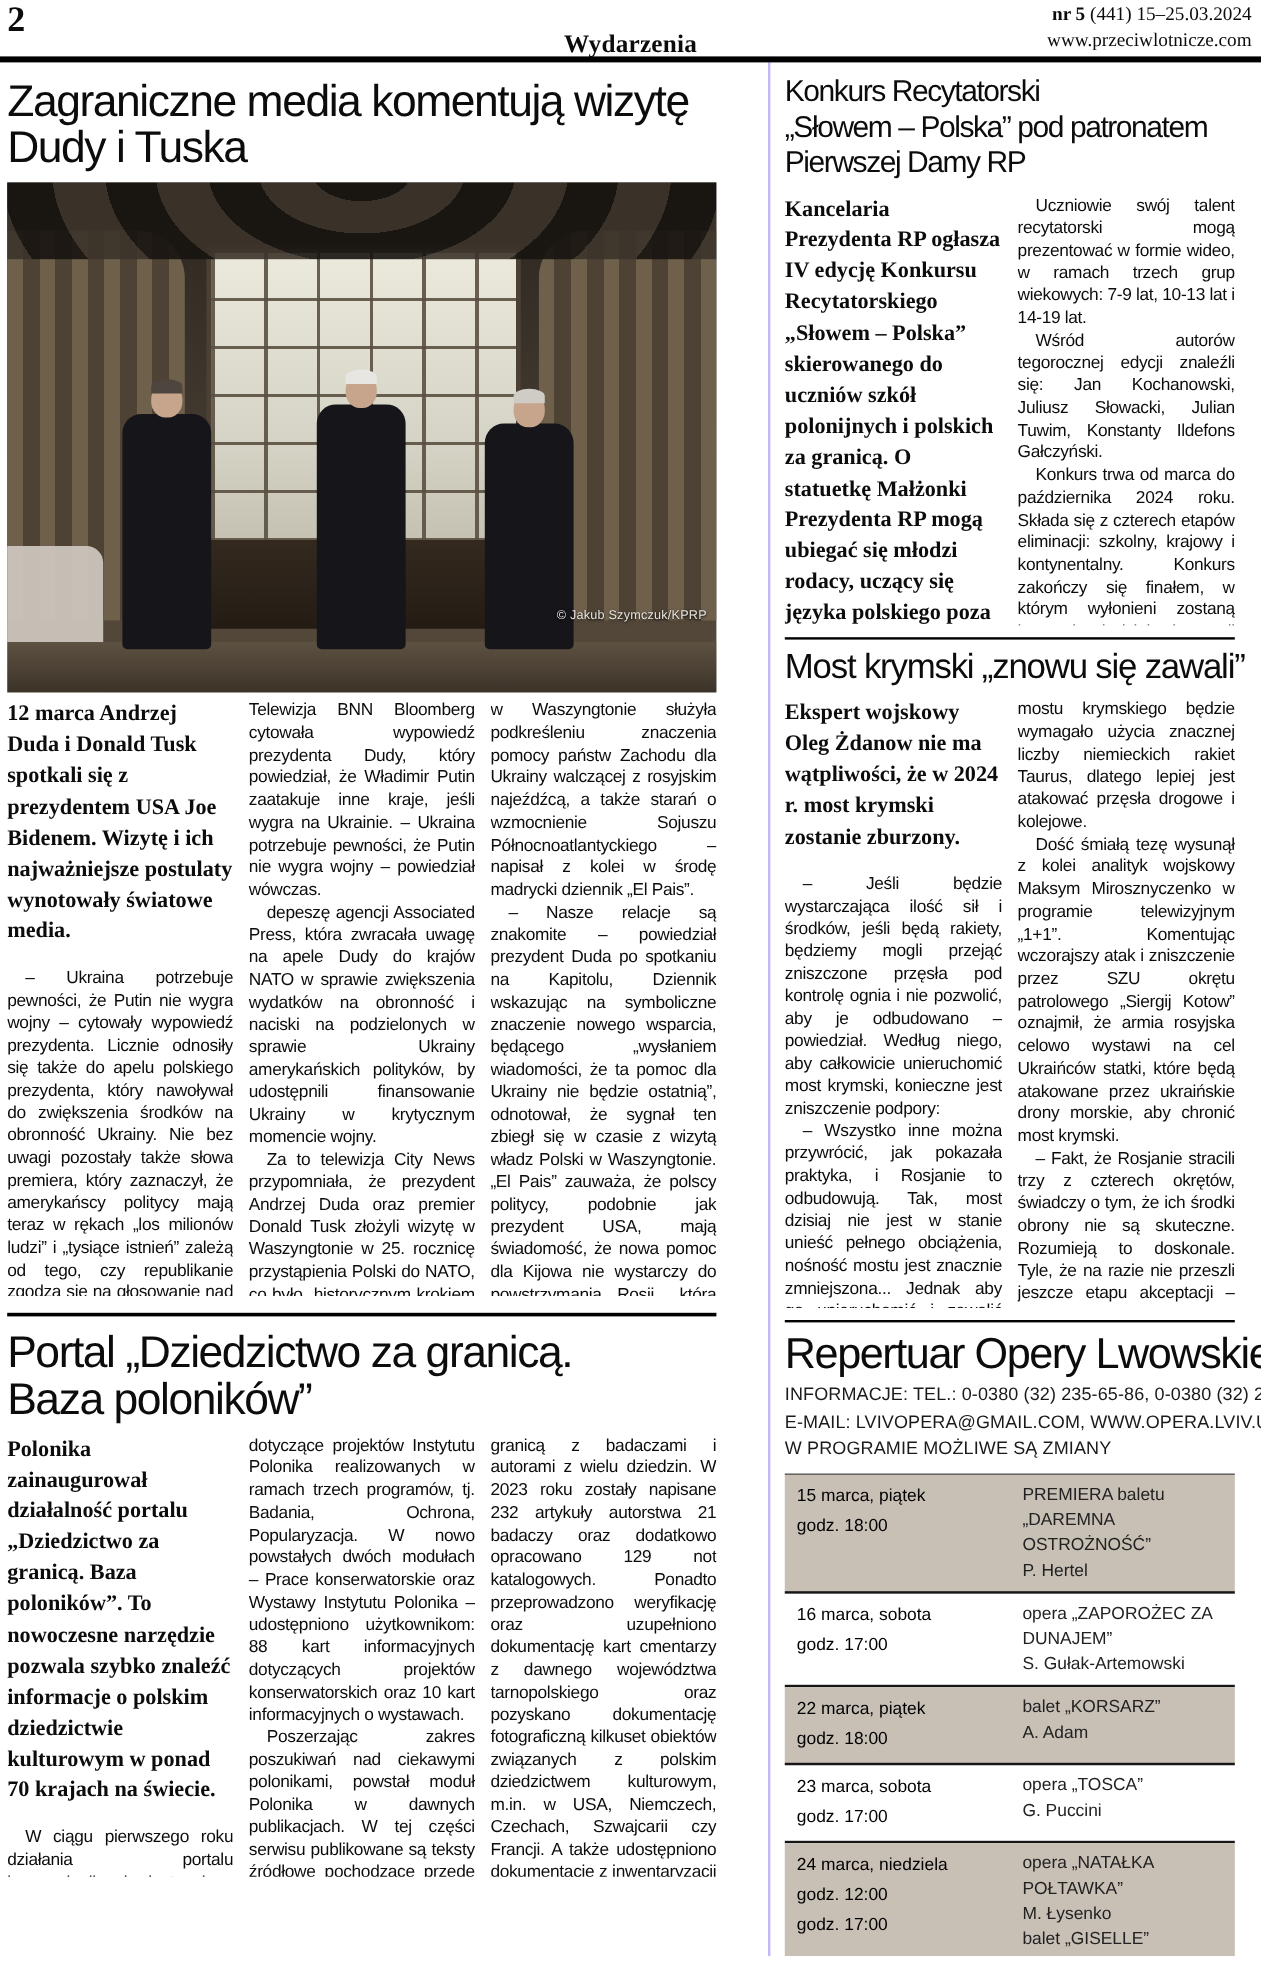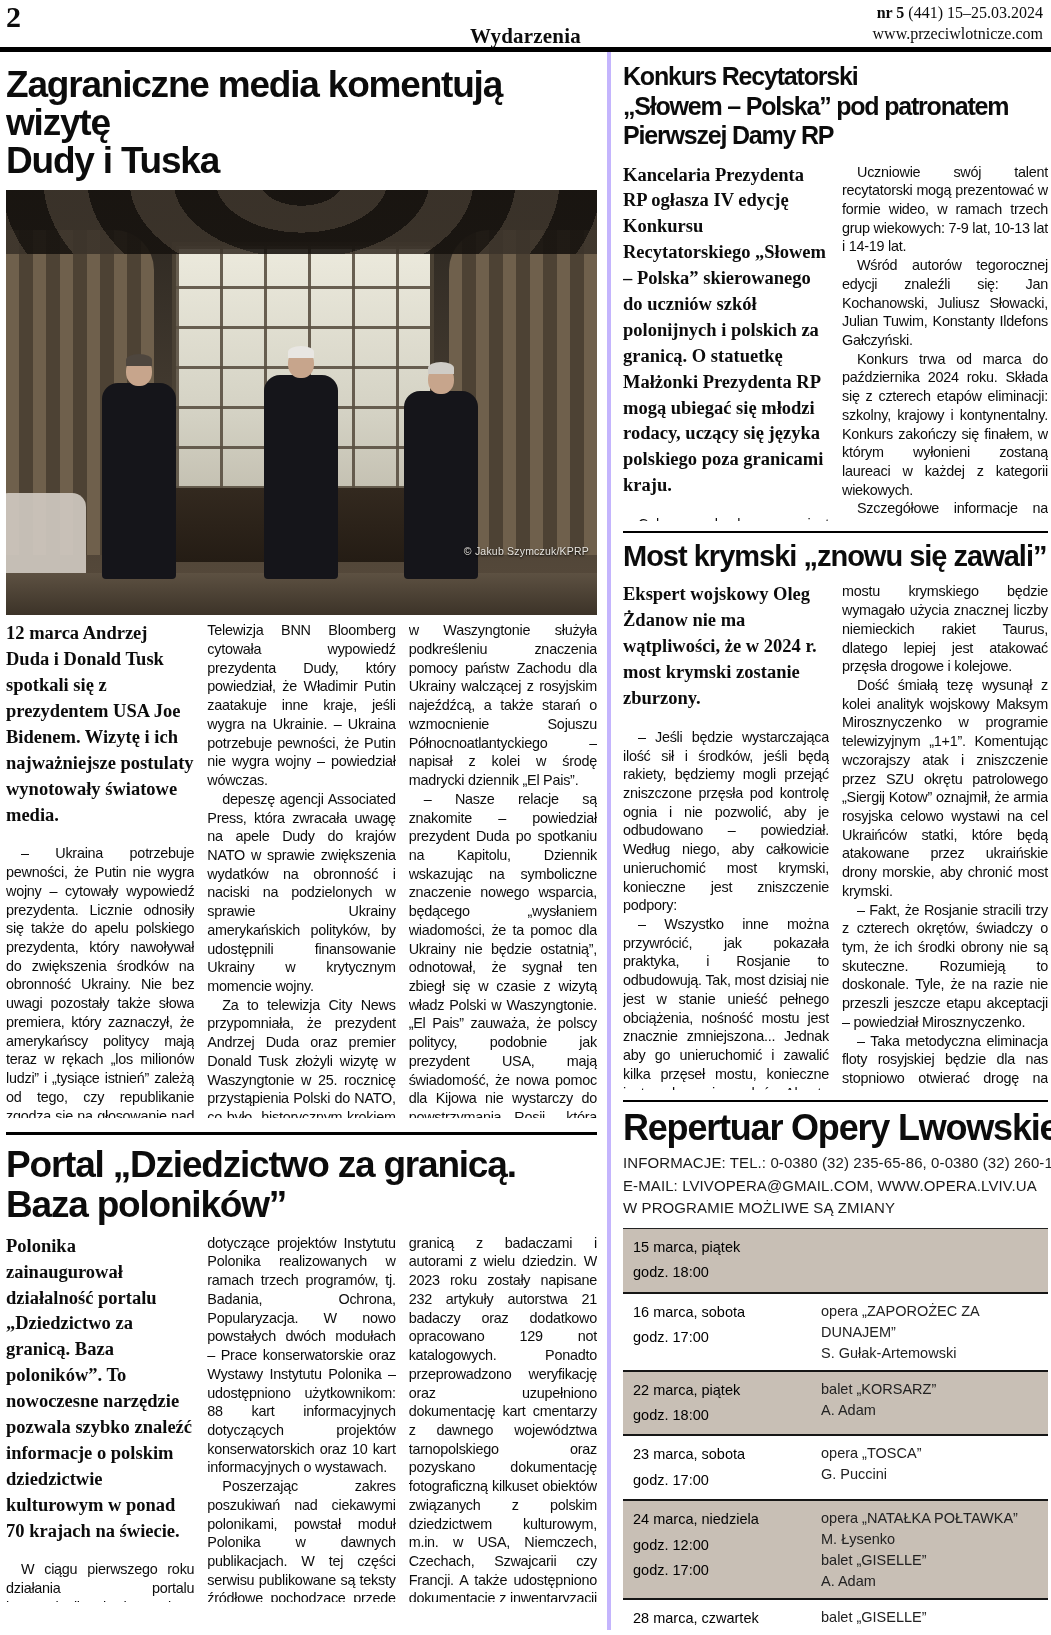--- a/index.html
+++ b/index.html
@@ -24,23 +24,23 @@
   .page-num { position:absolute; left:6px; top:0px; font-size:30px; font-weight:700; }
   .section-name {
     position:absolute; left:50%; top:24px; transform:translateX(-50%);
     font-size:21px; font-weight:700; letter-spacing:.2px;
   }
   .issue-block { position:absolute; right:8px; top:2px; text-align:right; font-size:16px; line-height:1.32; }
   .issue-no b { font-weight:700; }
   
   .content { display:flex; height: 1578px; }
   .left-col { width: 607px; padding: 6px 10px 0 6px; }
-  .right-col { flex:1; border-left: 4px solid #c4b5fd; padding: 8px 3px 0 12px; overflow:hidden; }
-  
-  .headline { font-weight:700; letter-spacing:-1.2px; white-space:pre-line; }
+  .right-col { flex:1; border-left: 2px solid #c4b5fd; padding: 8px 22px 0 12px; overflow:hidden;margin-left:33px; }
+  
+  .headline { font-weight:400; letter-spacing:-1.2px; white-space:pre-line; }
   .h-visit   { font-size:37px; line-height:1.03; margin:8px 0 10px 0; }
   .h-portal  { font-size:37px; line-height:1.06; margin:10px 0 10px 0; }
   .h-konkurs { font-size:25px; line-height:1.18; margin:2px 0 12px 0; }
   .h-most    { font-size:29px; line-height:1.1; margin:8px 0 10px 0; white-space:nowrap; letter-spacing:-1px; }
   .h-repertuar { font-size:36px; line-height:1.0; margin:8px 0 6px 0; white-space:nowrap; }
   
   .rule-left  { border-top:3px solid #000; margin: 14px 0 0 0; }
   .rule-right { border-top:2px solid #000; margin: 10px 0 0 0; }
   
   .cols { display:flex; gap:13px; overflow:hidden; }
@@ -261,20 +261,22 @@
         <h2 class="headline h-repertuar">Repertuar Opery Lwowskiej</h2>
         <div class="rep-info">
           <div>INFORMACJE: TEL.: 0-0380 (32) 235-65-86, 0-0380 (32) 260-13-60,</div>
           <div>E-MAIL: LVIVOPERA@GMAIL.COM, WWW.OPERA.LVIV.UA</div>
           <div>W PROGRAMIE MOŻLIWE SĄ ZMIANY</div>
         </div>
         <div class="rep-table">
             <div class="rep-row">
             <div class="rep-date">15 marca, piątek
 godz. 18:00</div>
+            <div class="rep-prog">PREMIERA baletu „DAREMNA OSTROŻNOŚĆ”
+P. Hertel</div>
           </div>
             <div class="rep-row">
             <div class="rep-date">16 marca, sobota
 godz. 17:00</div>
             <div class="rep-prog">opera „ZAPOROŻEC ZA DUNAJEM”
 S. Gułak-Artemowski</div>
           </div>
             <div class="rep-row">
             <div class="rep-date">22 marca, piątek
 godz. 18:00</div>

